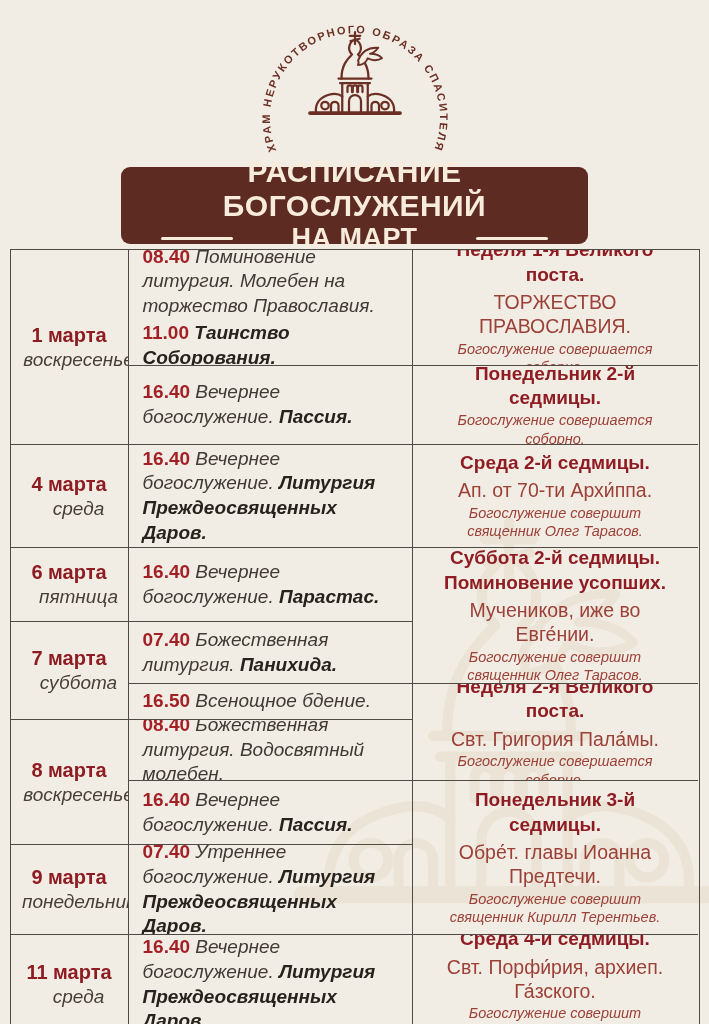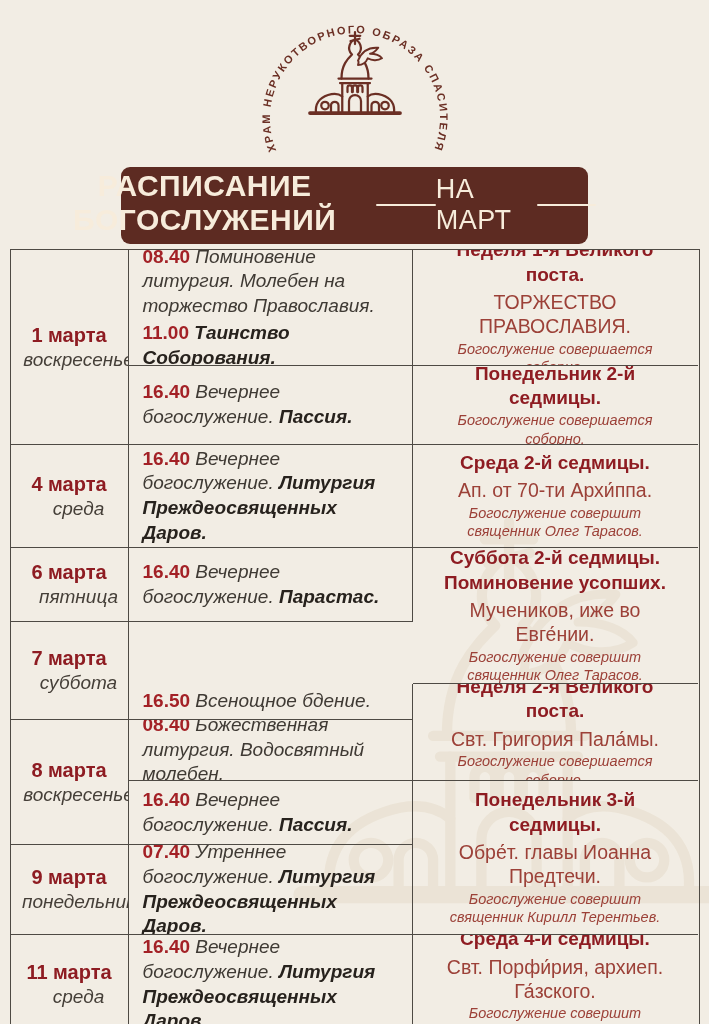--- a/index.html
+++ b/index.html
@@ -19,31 +19,31 @@
   .logo{display:block;margin:12px auto 0;color:var(--logo);}
   .logo text{font-family:"Liberation Sans",sans-serif;font-weight:bold;font-size:11px;
     letter-spacing:2px;fill:currentColor;}
   
   .wm{position:absolute;left:0;top:0;width:709px;height:1024px;color:var(--wm);
     opacity:.55;z-index:0;pointer-events:none;}
   
   .banner{
     position:relative;z-index:1;width:467px;height:77px;margin:8px auto 0;
     background:var(--banner-bg);border-radius:9px;
-    display:flex;flex-direction:row;justify-content:center;align-items:stretch;
+    display:flex;flex-direction:column;justify-content:center;align-items:stretch;
     padding:2px 0 4px;
   }
   .banner-title{
     text-align:center;font-weight:bold;font-size:30px;letter-spacing:.5px;
     color:var(--banner-fg);line-height:1.12;
   }
   .banner-sub{display:flex;align-items:center;justify-content:space-between;
     padding:0 40px;margin-top:1px;}
   .rule{width:72px;height:2.5px;background:var(--banner-fg);border-radius:2px;}
-  .banner-sub-text{font-weight:normal;font-size:27px;letter-spacing:.5px;color:var(--banner-fg);}
+  .banner-sub-text{font-weight:bold;font-size:27px;letter-spacing:.5px;color:var(--banner-fg);}
   
   .grid{
     position:relative;z-index:1;width:690px;margin:5px auto 0;
     display:grid;
     grid-template-columns:118px 284px 285px;
     grid-template-rows:116px 79px 103px 74px 62px 36px 61px 64px 90px 99px;
     border:1.5px solid var(--border);
   }
   .cell{
     border-right:1.5px solid var(--border);
@@ -144,20 +144,23 @@
   </div>
   <div class="cell svc" style="grid-area:2/2/3/3">
     <p class="entry"><span class="tm">16.40</span> <span class="nm">Вечернее богослужение.</span> <span class="bd">Пассия.</span></p>
   </div>
   <div class="cell svc" style="grid-area:3/2/4/3">
     <p class="entry"><span class="tm">16.40</span> <span class="nm">Вечернее богослужение.</span> <span class="bd">Литургия Преждеосвященных Даров.</span></p>
   </div>
   <div class="cell svc" style="grid-area:4/2/5/3">
     <p class="entry"><span class="tm">16.40</span> <span class="nm">Вечернее богослужение.</span> <span class="bd">Парастас.</span></p>
   </div>
+  <div class="cell svc" style="grid-area:5/2/6/3">
+    <p class="entry"><span class="tm">07.40</span> <span class="nm">Божественная литургия.</span> <span class="bd">Панихида.</span></p>
+  </div>
   <div class="cell svc" style="grid-area:6/2/7/3">
     <p class="entry"><span class="tm">16.50</span> <span class="nm">Всенощное бдение.</span></p>
   </div>
   <div class="cell svc" style="grid-area:7/2/8/3">
     <p class="entry"><span class="tm">08.40</span> <span class="nm">Божественная литургия. Водосвятный молебен.</span></p>
   </div>
   <div class="cell svc" style="grid-area:8/2/9/3">
     <p class="entry"><span class="tm">16.40</span> <span class="nm">Вечернее богослужение.</span> <span class="bd">Пассия.</span></p>
   </div>
   <div class="cell svc" style="grid-area:9/2/10/3">

